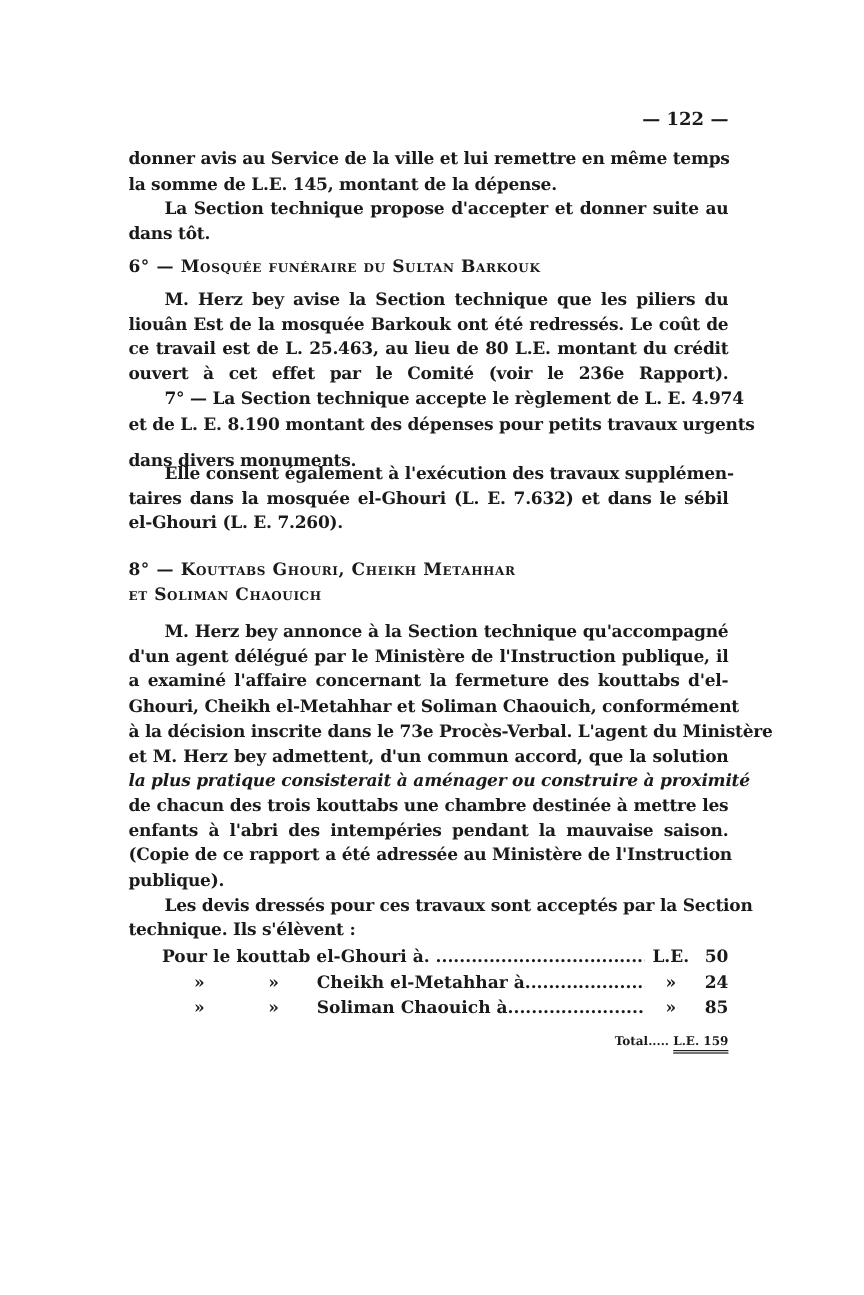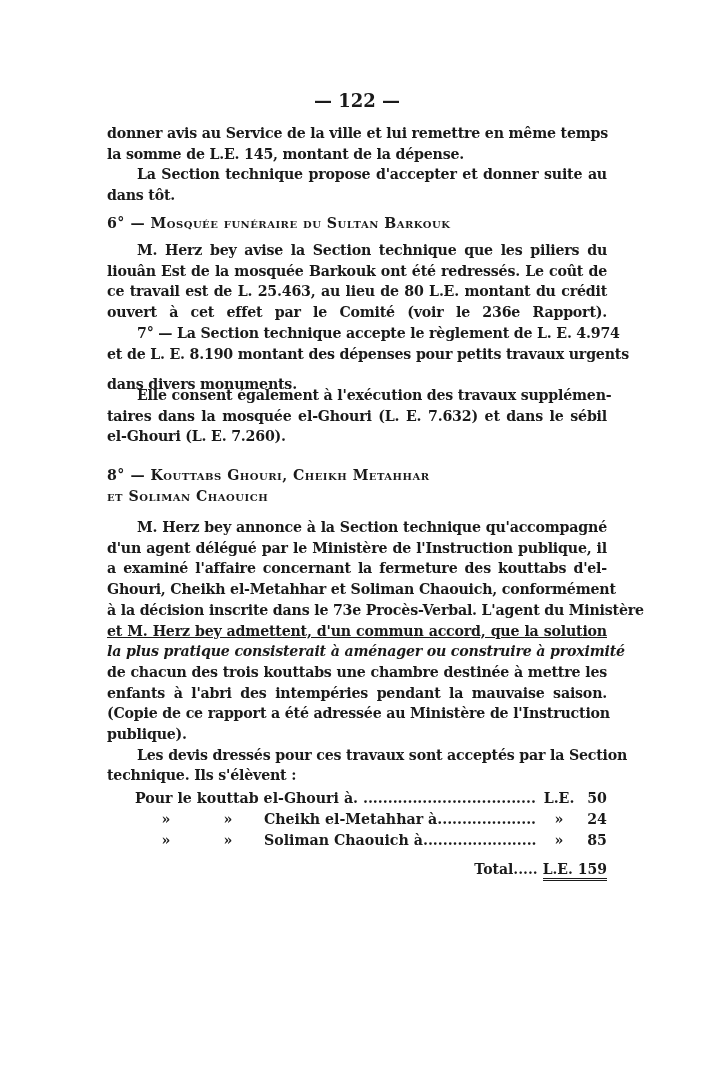--- a/index.html
+++ b/index.html
@@ -1,33 +1,33 @@
 <!DOCTYPE html>
 <html><head>
 <meta charset="utf-8">
 <style>
   html, body { margin: 0; padding: 0; background: #ffffff; }
   body { width: 720px; height: 1079px; position: relative; overflow: hidden;
          font-family: "DejaVu Serif", "Liberation Serif", serif; color: #1a1a1a; }
   .page { position: absolute; left: 107px; top: 0; width: 500px; }
-  .pnum { position: absolute; left: 0; width: 500px; top: 90px; text-align: center;
-          font-size: 18px; font-weight: bold; }
+  .pnum { position: absolute; left: 0; width: 500px; top: 90px; text-align: right;
+          font-size: 15px; font-weight: bold; }
   .ln { position: absolute; left: 0; width: 500px; font-size: 14.2px; font-weight: bold;
         white-space: nowrap; line-height: 20px; letter-spacing: -0.2px; }
   .j { text-align: justify; text-align-last: justify; }
   .ind { padding-left: 30px; box-sizing: border-box; }
   .c { font-weight: bold; font-variant: small-caps; letter-spacing: 0.5px; }
   .row { position: absolute; left: 28px; width: 472px; font-size: 14.2px; font-weight: bold;
          line-height: 20px; white-space: nowrap; display: flex; }
   .row .lbl { flex: 1; overflow: hidden; }
   .row .cur { width: 44px; text-align: center; }
   .row .amt { width: 26px; text-align: right; }
   .q1 { display: inline-block; width: 62px; text-align: center; }
   .q2 { display: inline-block; width: 62px; text-align: center; }
-  .total { position: absolute; left: 0; width: 500px; font-size: 14px; font-weight: bold;
+  .total { position: absolute; left: 0; width: 500px; font-size: 10px; font-weight: bold;
            line-height: 20px; text-align: right; }
   .total .tv { border-bottom: 3px double #1a1a1a; padding-bottom: 1px; }
 </style>
 </head>
 <body>
 
 <div class="page">
   <div class="pnum">— 122 —</div>
 
   <div id="intro">
@@ -52,21 +52,21 @@
     </div>
 
   <div class="ln c" style="top:465px">8° — Kouttabs Ghouri, Cheikh Metahhar</div>
   <div class="ln c" style="top:486px">et Soliman Chaouich</div>
   <div id="s8">
       <div class="ln j ind" style="top: 517px;">M. Herz bey annonce à la Section technique qu'accompagné</div>
       <div class="ln j" style="top: 537.7px;">d'un agent délégué par le Ministère de l'Instruction publique, il</div>
       <div class="ln j" style="top: 558.4px;">a examiné l'affaire concernant la fermeture des kouttabs d'el-</div>
       <div class="ln j" style="top: 579.1px;">Ghouri, Cheikh el-Metahhar et Soliman Chaouich, conformément</div>
       <div class="ln j" style="top: 599.8px;">à la décision inscrite dans le 73e Procès-Verbal. L'agent du Ministère</div>
-      <div class="ln j" style="top: 620.5px; text-decoration: underline;">et M. Herz bey admettent, d'un commun accord, que la solution</div>
+      <div class="ln j" style="top: 620.5px;">et M. Herz bey admettent, d'un commun accord, que la solution</div>
       <div class="ln j" style="top: 641.2px; font-style: italic;">la plus pratique consisterait à aménager ou construire à proximité</div>
       <div class="ln j" style="top: 661.9px;">de chacun des trois kouttabs une chambre destinée à mettre les</div>
       <div class="ln j" style="top: 682.6px;">enfants à l'abri des intempéries pendant la mauvaise saison.</div>
       <div class="ln j" style="top: 703.3px;">(Copie de ce rapport a été adressée au Ministère de l'Instruction</div>
       <div class="ln " style="top: 724px;">publique).</div>
       <div class="ln j ind" style="top: 744.7px;">Les devis dressés pour ces travaux sont acceptés par la Section</div>
       <div class="ln " style="top: 765.4px;">technique. Ils s'élèvent :</div>
     </div>
 
   <div id="costs">

